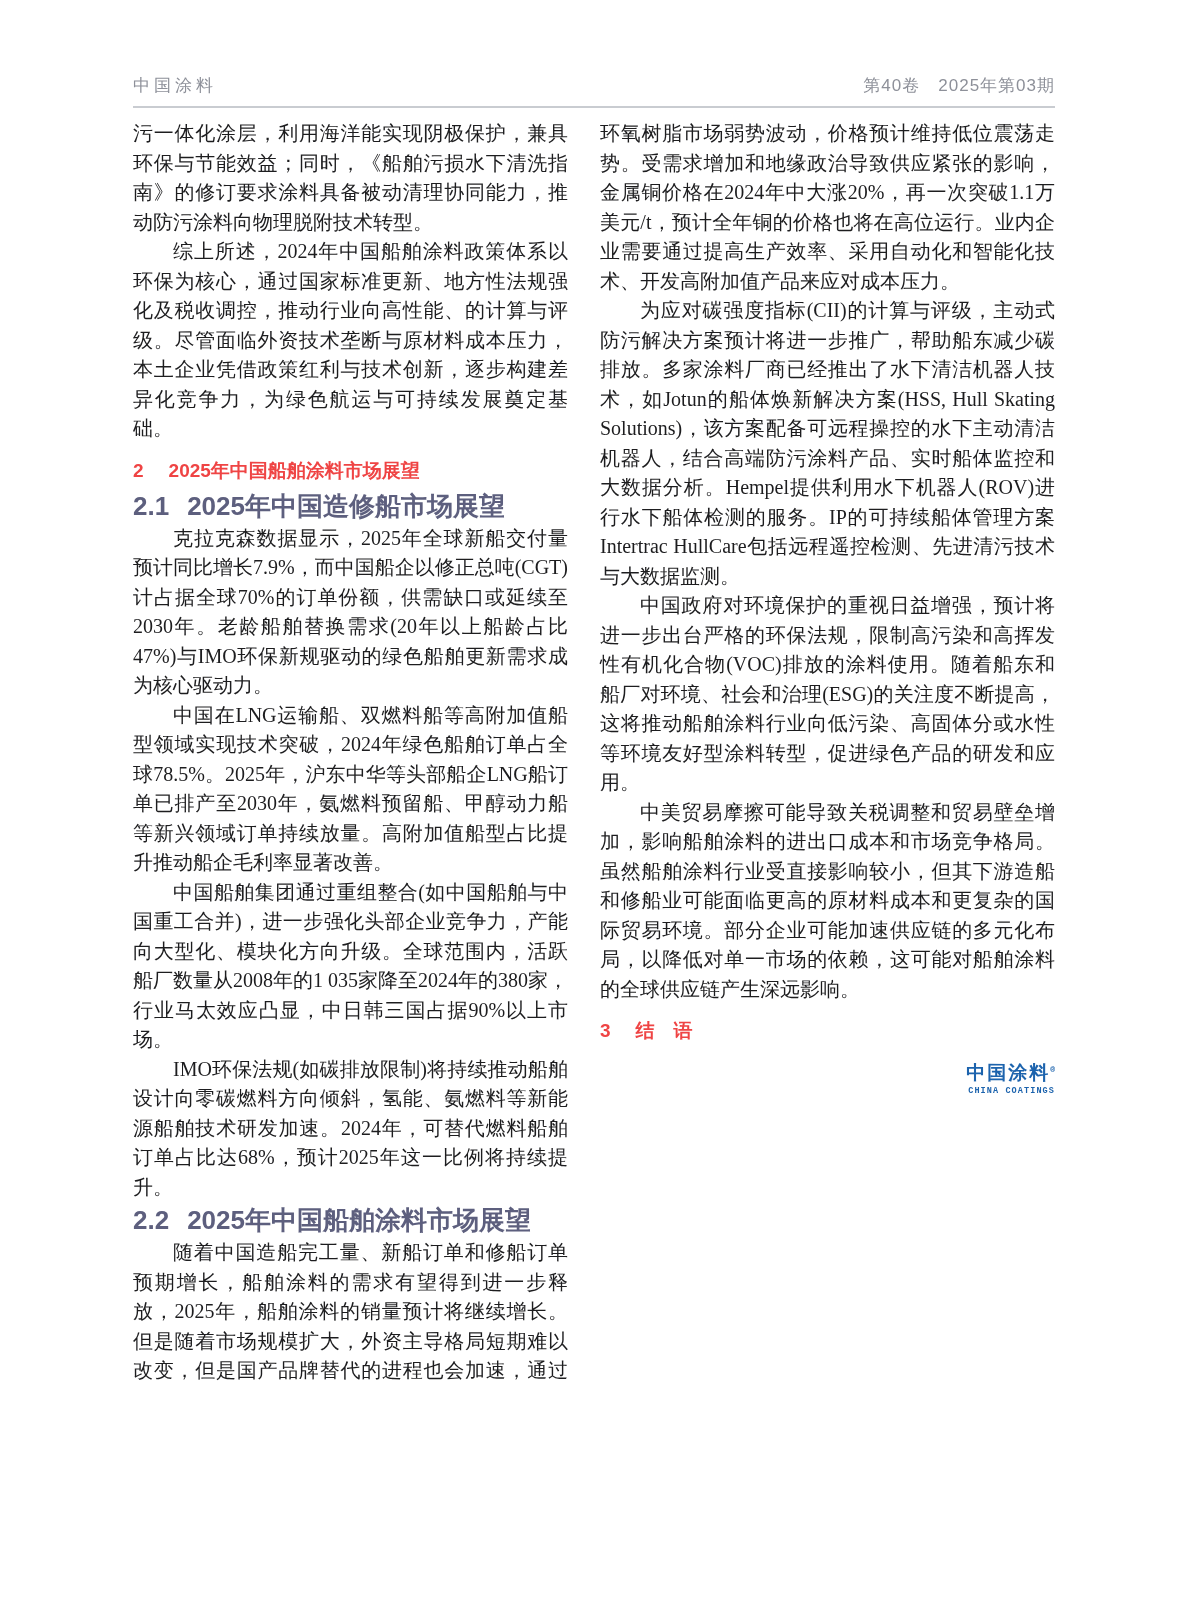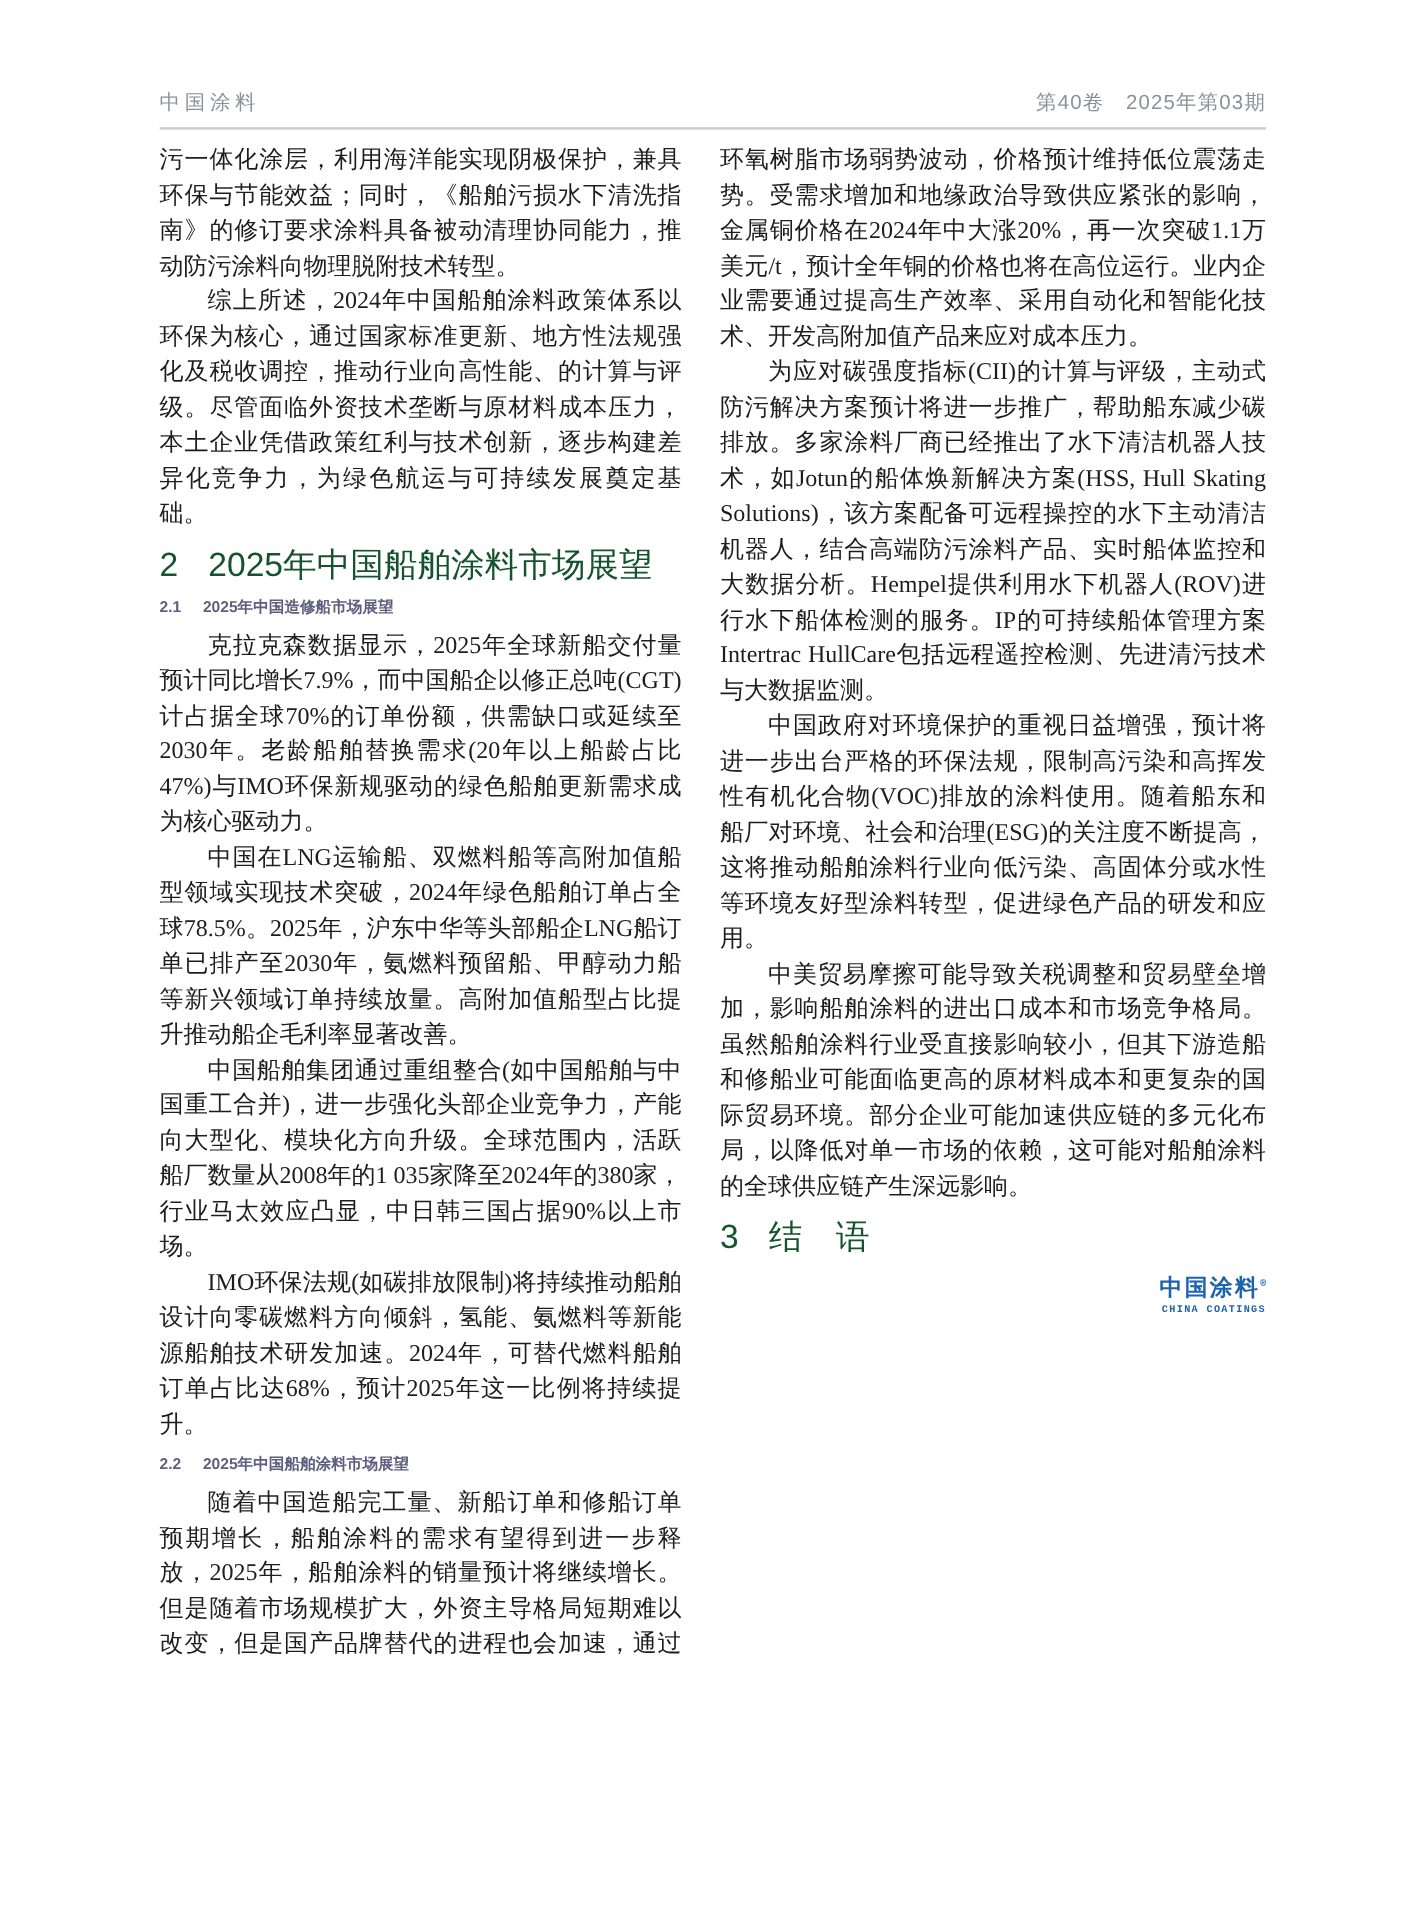--- a/index.html
+++ b/index.html
@@ -33,28 +33,28 @@
   .body-p{
     margin:0;
     font-size:20px;line-height:29.5px;
     text-align:justify;text-justify:inter-character;
     color:#1d1d1f;
   }
   .indent{text-indent:2em;}
   .h1{
     margin:11px 0 6px;
     font-family:"Liberation Sans",sans-serif;
-    font-weight:normal;font-size:28px;line-height:32px;
-    color:#14532d;
+    font-weight:bold;font-size:19px;line-height:32px;
+    color:#ef4444;
   }
   .h1 .h-num{margin-right:25px;}
   .h2{
     margin:5px 0 5px;
     font-family:"Liberation Sans",sans-serif;
-    font-weight:bold;font-size:13px;line-height:26px;
+    font-weight:bold;font-size:26px;line-height:26px;
     color:#5d5f7e;
   }
   .h2 .h-num{margin-right:18px;}
   
   .end-logo{
     margin-top:18px;
     text-align:right;
     font-family:Liberation Mono, monospace;
     color:#1c63ad;
     line-height:1;

